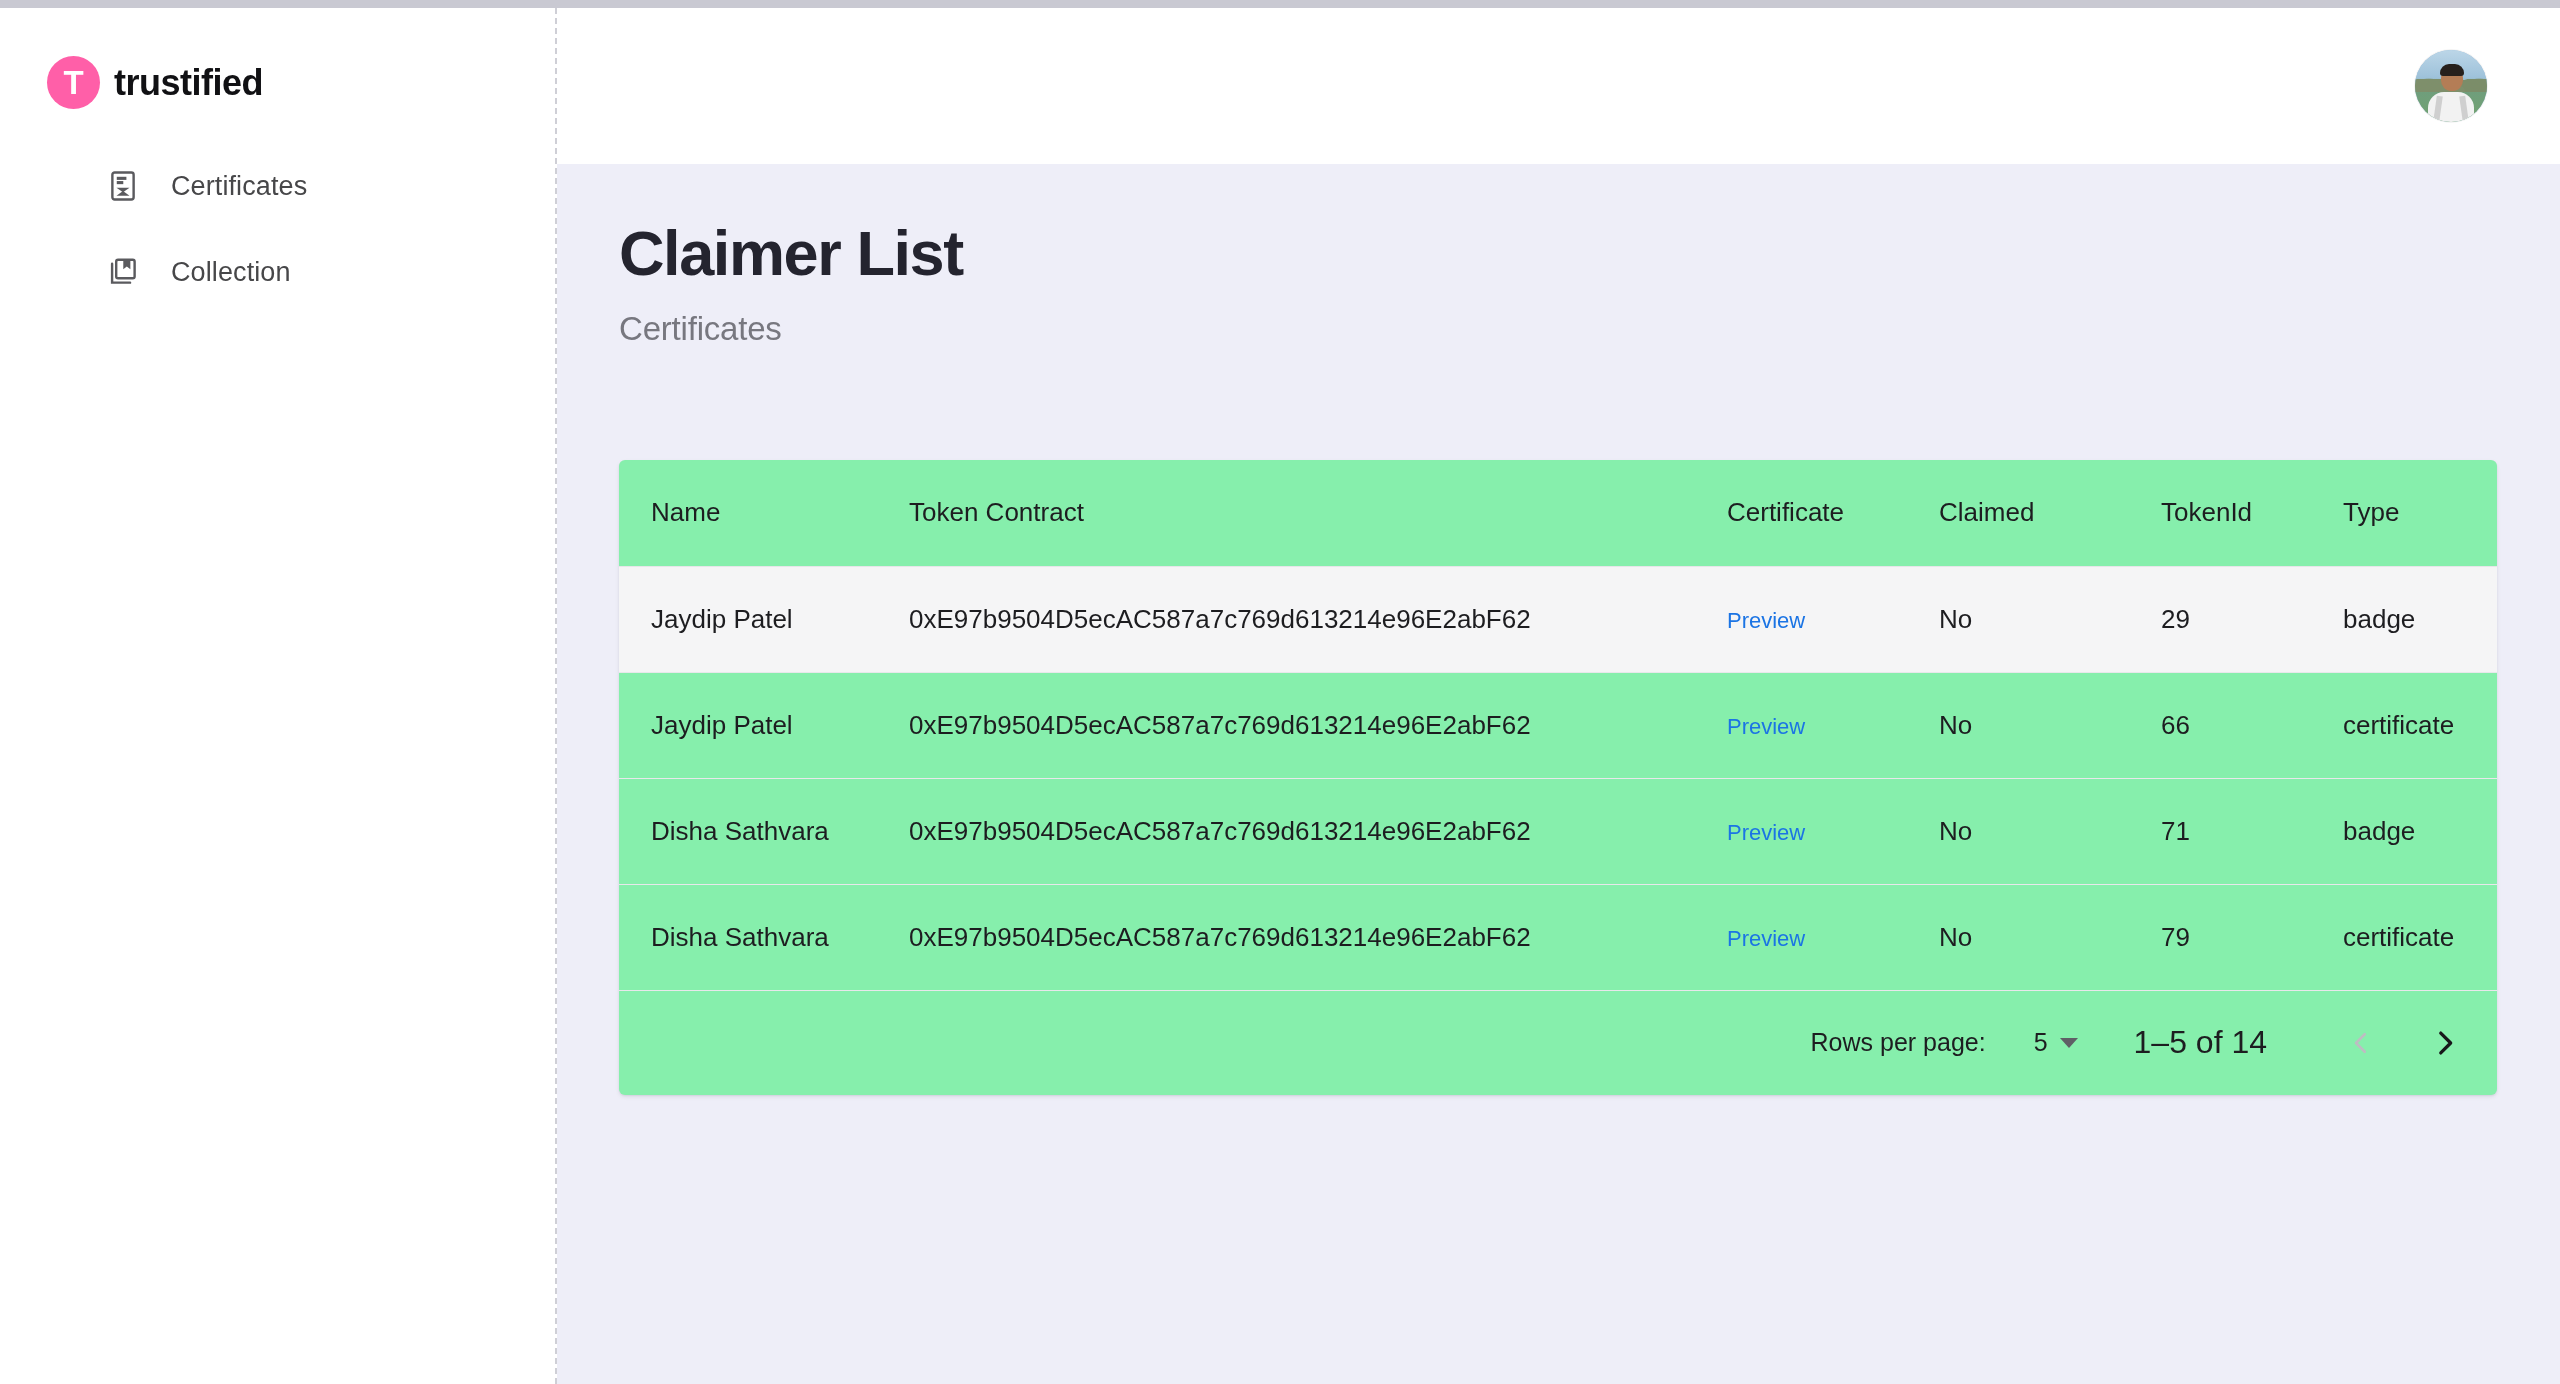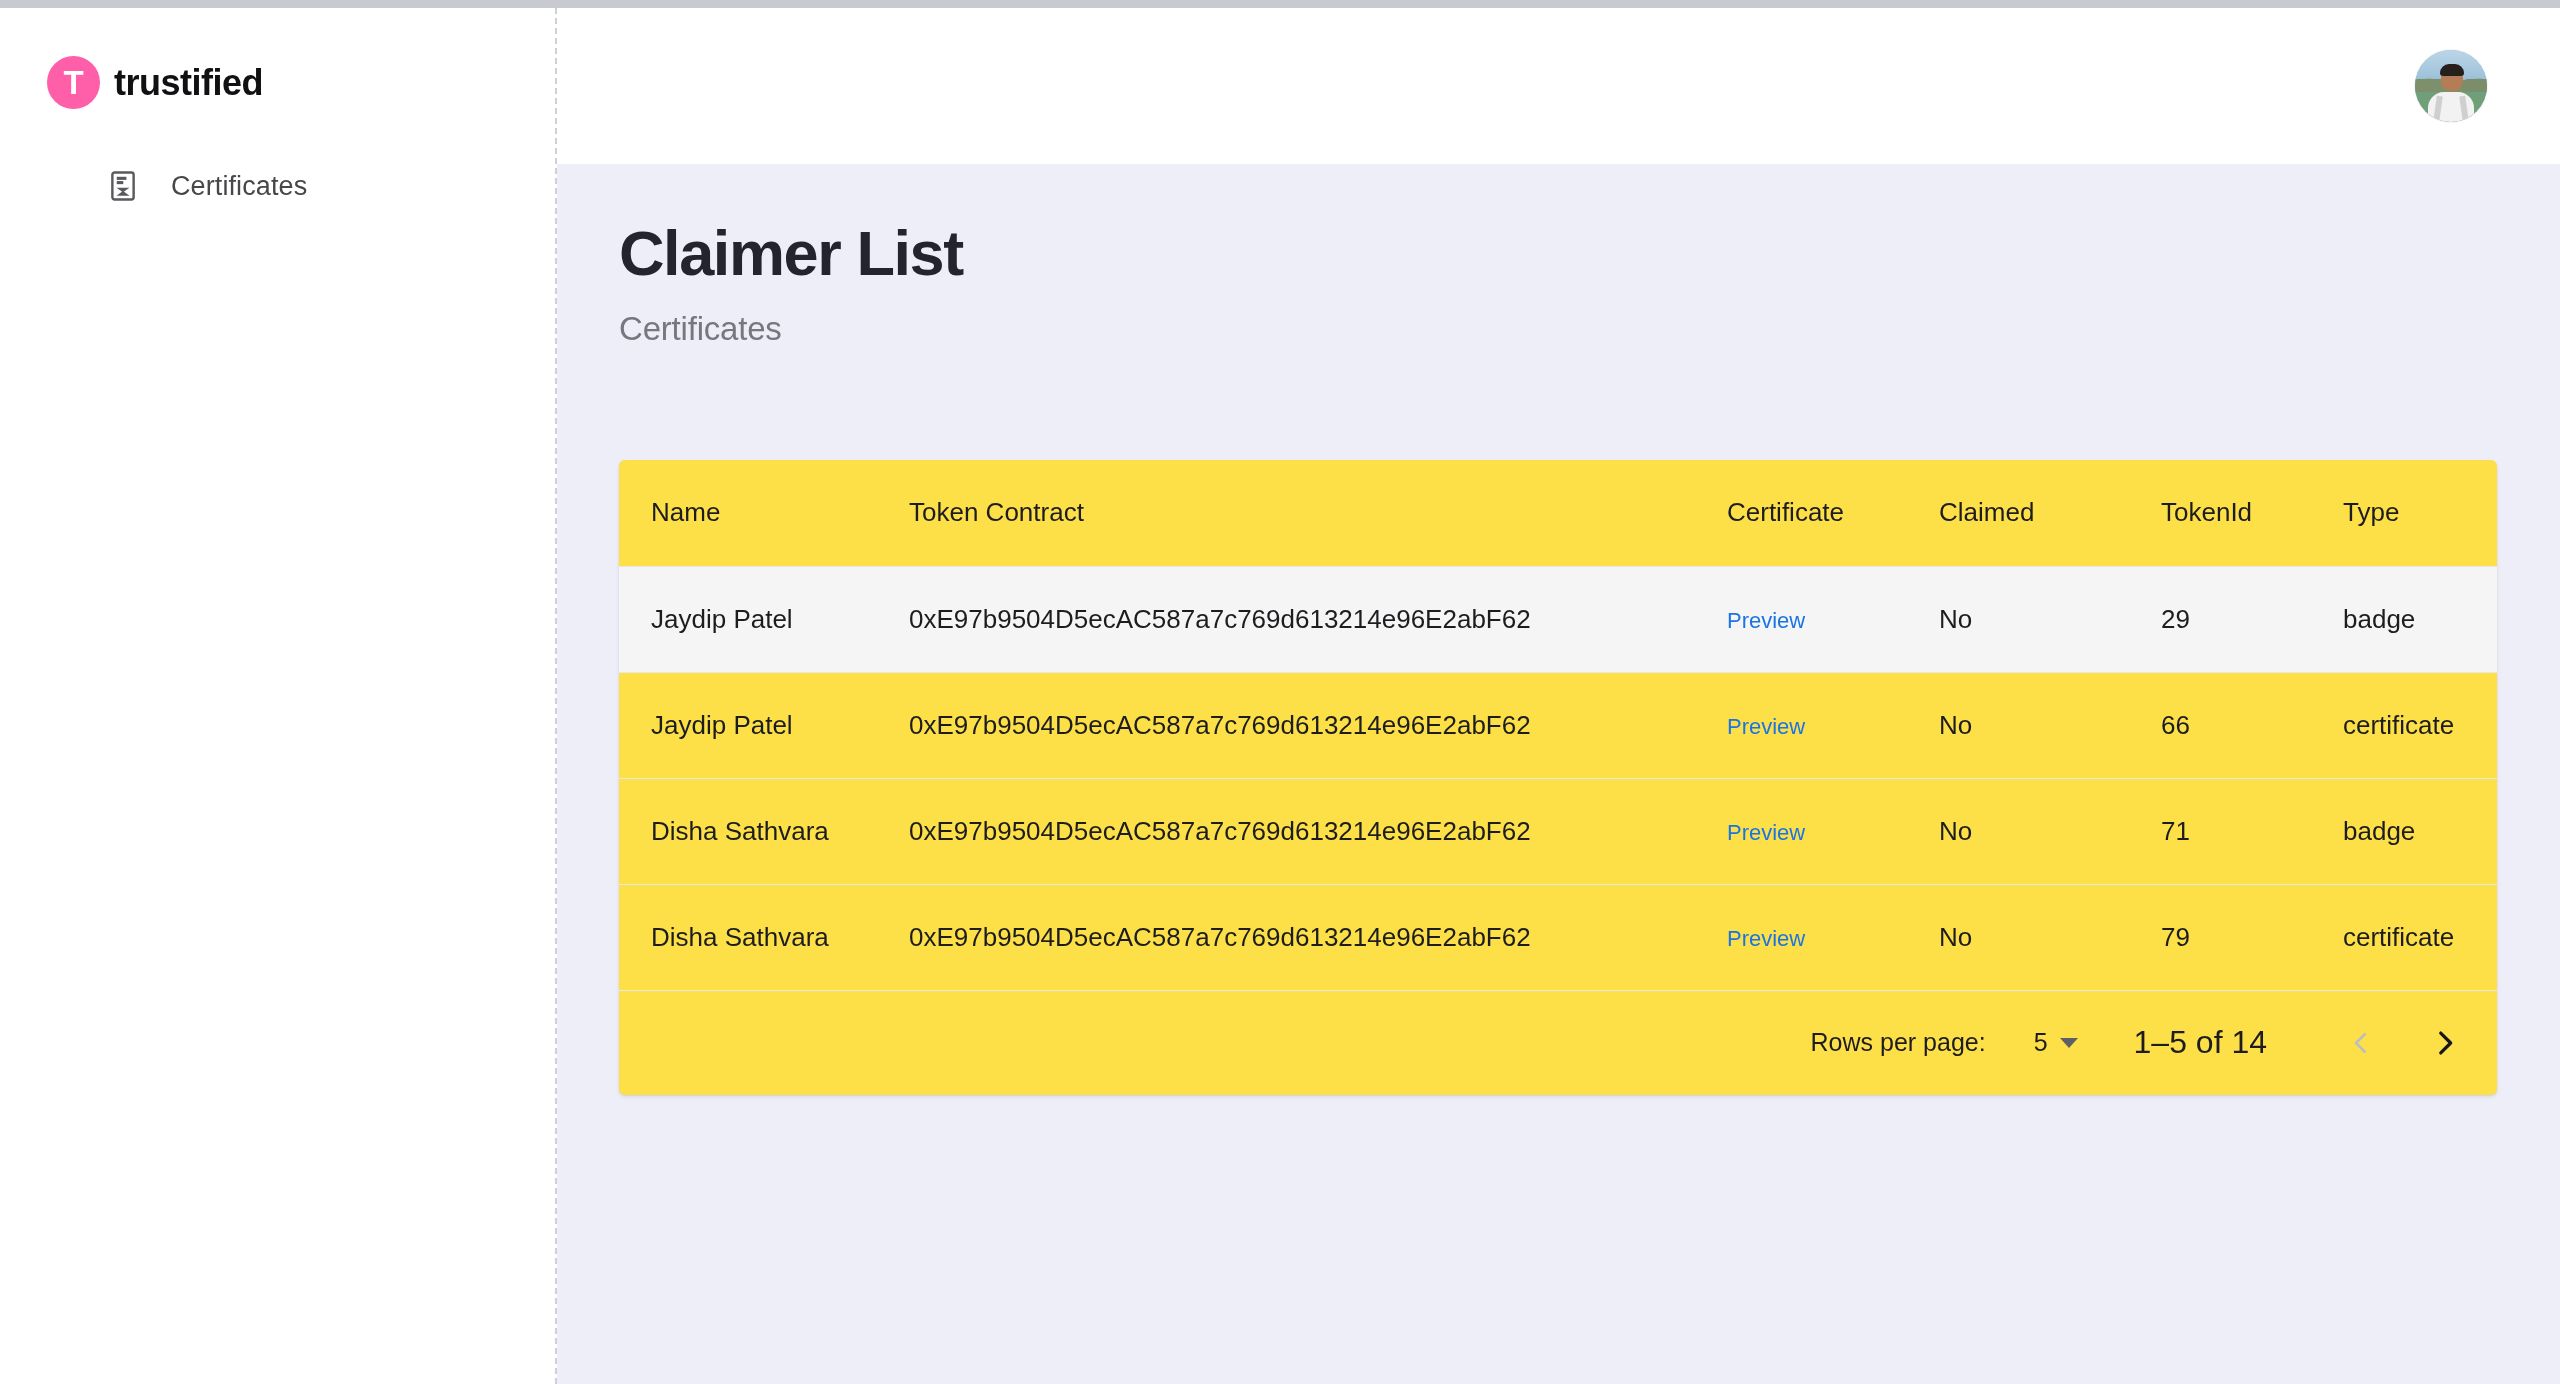--- a/index.html
+++ b/index.html
@@ -189,21 +189,21 @@
   .page-subtitle {
     margin-top: 24px;
     font-size: 33px;
     color: #77777f;
     letter-spacing: -0.2px;
   }
 
   
   .card {
     margin-top: 112px;
-    background: #fde047;
+    background: #86efac;
     border-radius: 6px;
     box-shadow: 0 2px 4px rgba(16,24,40,0.08), 0 1px 2px rgba(16,24,40,0.06);
     overflow: hidden;
     width: 1878px;
   }
 
   table {
     width: 100%;
     border-collapse: collapse;
     table-layout: fixed;
@@ -311,20 +311,30 @@
             <line x1="7.6" y1="6.6" x2="14.4" y2="6.6" stroke-width="2.2"></line>
             <line x1="7.6" y1="9.6" x2="12.2" y2="9.6" stroke-width="2.2"></line>
             <path d="M7.4 13.2 L16.6 13.2 L12 16.4 Z" fill="currentColor" stroke="none"></path>
             <path d="M7.4 18.8 L16.6 18.8 L12 15.6 Z" fill="currentColor" stroke="none"></path>
           </svg>
         </span>
         <span class="nav-label">Certificates</span>
       </div>
 
 
+      <div class="nav-item">
+        <span class="nav-icon">
+          <svg width="34" height="34" viewBox="0 0 24 24" fill="none" stroke="currentColor" stroke-width="1.7">
+            <path d="M4.3 6.2 L4.3 19.5 L17 19.5" stroke-linecap="round"></path>
+            <rect x="7.2" y="3.4" width="13" height="13" rx="1.3"></rect>
+            <path d="M12.2 3.6 L12.2 10 L14.7 8.2 L17.2 10 L17.2 3.6 Z" fill="currentColor" stroke="none"></path>
+          </svg>
+        </span>
+        <span class="nav-label">Collection</span>
+      </div>
 
     </nav>
   </aside>
 
   <main class="main">
 
     <header class="topbar">
       <div class="avatar">
         <div class="sky"></div>
         <div class="hills"></div>

